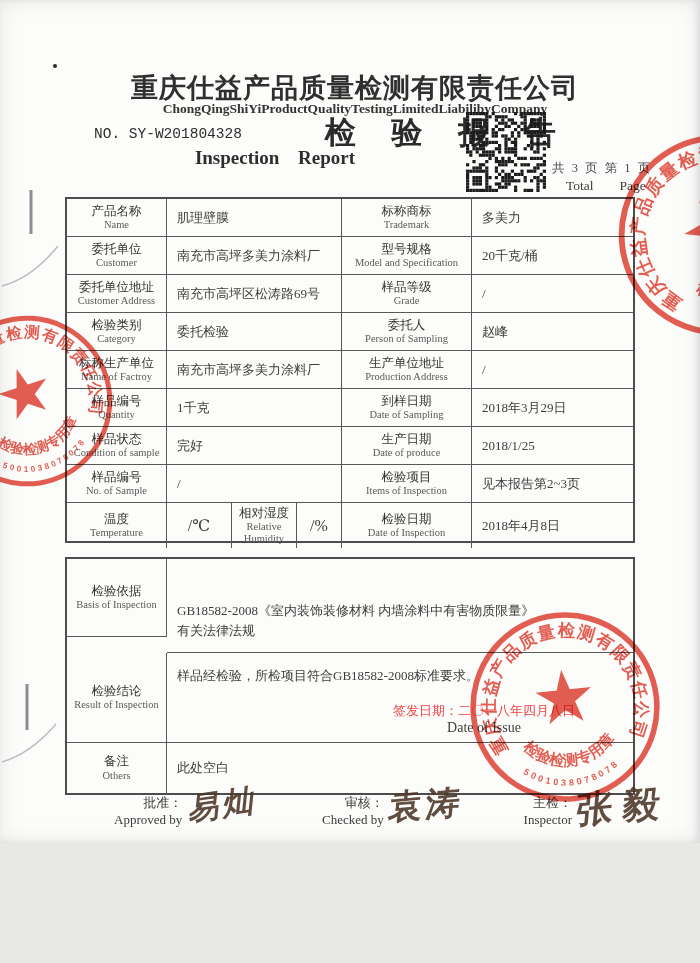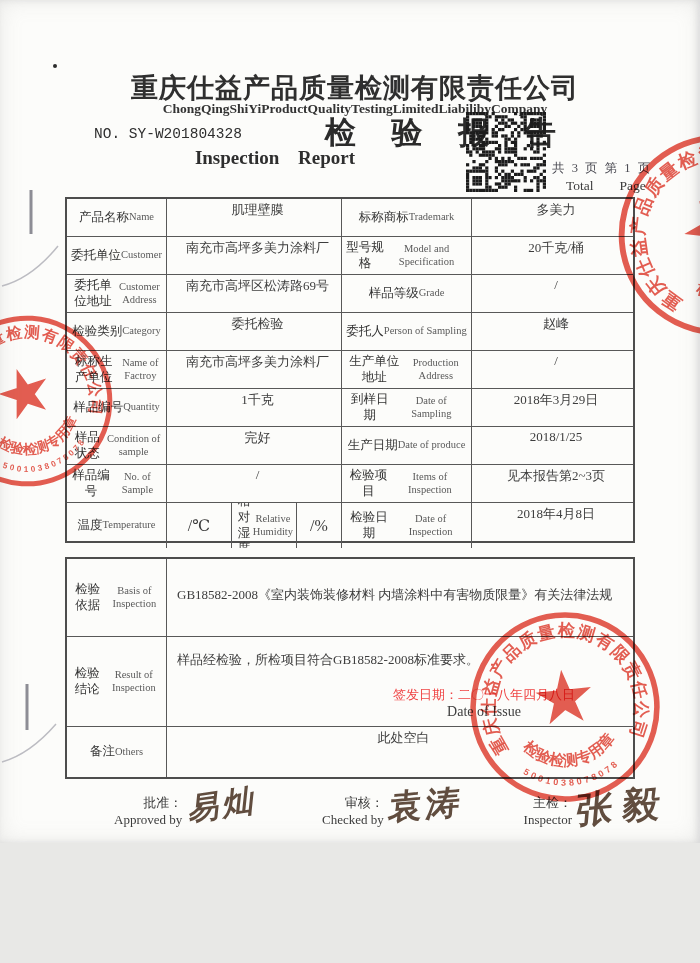--- a/index.html
+++ b/index.html
@@ -25,35 +25,35 @@
   .title-en { position:absolute; left:0; right:150px; top:147px; text-align:center;
     font-size:19px; font-weight:bold; color:#2e2e2e; word-spacing:14px; }
   .qr { position:absolute; left:466px; top:112px; width:80px; height:80px; }
   .page-info-cn { position:absolute; left:552px; top:160px; font-size:12.5px; color:#4a4a52; letter-spacing:2px; }
   .page-info-en { position:absolute; left:566px; top:178px; font-size:13.5px; color:#3c3c3c; }
   .page-info-en span { margin-right:26px; }
   
   .tbl { position:absolute; left:65px; width:570px; border:2px solid #4d4d4d; background:rgba(255,255,255,.0); }
   .grid { display:grid; }
   .cell { border-right:1px solid #585858; border-bottom:1px solid #585858;
-    display:flex; flex-direction:row; align-items:center; justify-content:center;
+    display:flex; flex-direction:column; align-items:center; justify-content:center;
     text-align:center; padding:2px 3px; overflow:hidden; position:relative; }
   .cell:last-child, .no-r { border-right:none; }
   .last-row > .cell { border-bottom:none; }
   .lbl-cn { font-size:12.5px; color:#333; line-height:1.25; }
   .lbl-en { font-size:10.5px; color:#5a5a5a; line-height:1.15; }
   .val { align-items:flex-start; justify-content:center; text-align:left; padding-left:10px;
     font-size:13px; color:#3d3d3d; }
   #info-table { top:197px; }
   #info-table .grid { grid-template-columns:100px 175px 130px 1fr; grid-auto-rows:38px; }
   .temp-row { grid-column:1 / -1; display:grid; grid-template-columns:100px 65px 65px 45px 130px 1fr; height:45px; }
   #result-table { top:557px; }
   #result-table .grid { grid-template-columns:100px 1fr; }
   .r-basis { height:78px; } .r-result { height:90px; } .r-others { height:50px; }
-  .basis-val { font-size:13px; color:#3d3d3d; line-height:1.5; padding-top:26px; justify-content:flex-start; }
+  .basis-val { font-size:13px; color:#3d3d3d; line-height:1.5; padding-top:26px; justify-content:flex-start;margin-top:16px; }
   .result-val { font-size:13px; padding-top:14px; justify-content:flex-start; }
   .issue-block { position:absolute; right:58px; bottom:6px; text-align:center; }
   .issue-cn { font-size:13px; color:#ef4444; }
   .issue-en { font-size:14px; color:#3e3e3e; }
   .others-val { justify-content:center; }
   
   .sig-row { position:absolute; left:70px; right:30px; top:788px; display:flex; justify-content:space-between; }
   .sig-group { display:flex; align-items:flex-start;margin-left:44px; }
   .sig-label { text-align:right; padding-top:6px; }
   .sig-label .cn { font-size:13px; color:#3c3c3c; }

